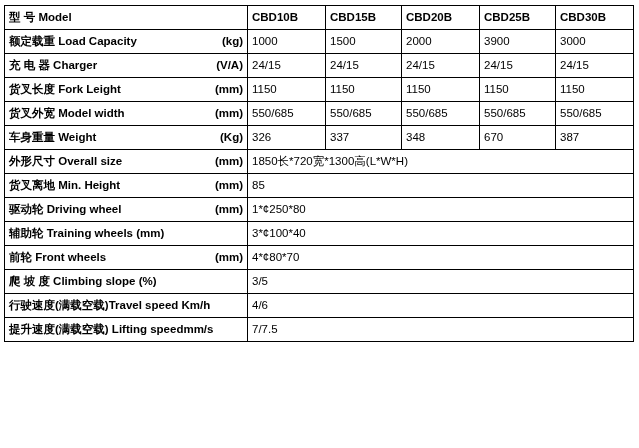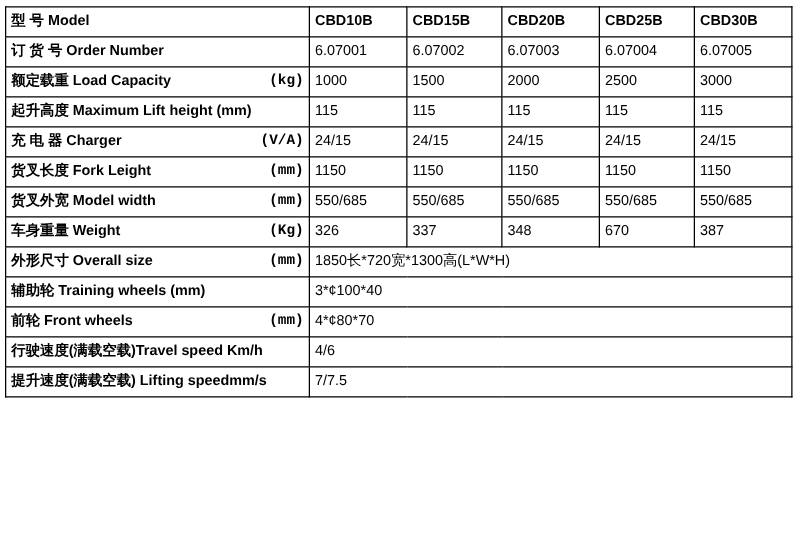--- a/index.html
+++ b/index.html
@@ -41,21 +41,20 @@
     align-items: flex-start;
     width: 100%;
   }
   .lbl-main {
     white-space: nowrap;
   }
   .lbl-unit {
     margin-left: auto;
     padding-left: 8px;
     white-space: nowrap;
-    font-family: Liberation Mono, monospace;
   }
   td.val {
     font-size: 11.5px;
     font-weight: normal;
   }
   td.val-bold {
     font-size: 11.5px;
     font-weight: bold;
   }
   col.c0 { width: 243px; }
@@ -87,61 +86,35 @@
             <span class="lbl-unit"></span>
           </div>
         </td>
         <td class="val-bold">CBD10B</td>
         <td class="val-bold">CBD15B</td>
         <td class="val-bold">CBD20B</td>
         <td class="val-bold">CBD25B</td>
         <td class="val-bold">CBD30B</td>
       </tr>
 
-      <tr>
-        <td class="label">
-          <div class="lbl-row">
-            <span class="lbl-main">订 货 号 Order Number</span>
-            <span class="lbl-unit"></span>
-          </div>
-        </td>
-        <td class="val">6.07001</td>
-        <td class="val">6.07002</td>
-        <td class="val">6.07003</td>
-        <td class="val">6.07004</td>
-        <td class="val">6.07005</td>
-      </tr>
 
       <tr>
         <td class="label">
           <div class="lbl-row">
             <span class="lbl-main">额定载重 Load Capacity</span>
             <span class="lbl-unit">(kg)</span>
           </div>
         </td>
         <td class="val">1000</td>
         <td class="val">1500</td>
         <td class="val">2000</td>
-        <td class="val">2500</td>
+        <td class="val">3900</td>
         <td class="val">3000</td>
       </tr>
 
-      <tr>
-        <td class="label">
-          <div class="lbl-row">
-            <span class="lbl-main">起升高度 Maximum Lift height (mm)</span>
-            <span class="lbl-unit"></span>
-          </div>
-        </td>
-        <td class="val">115</td>
-        <td class="val">115</td>
-        <td class="val">115</td>
-        <td class="val">115</td>
-        <td class="val">115</td>
-      </tr>
 
 
       <tr>
         <td class="label">
           <div class="lbl-row">
             <span class="lbl-main">充 电 器 Charger</span>
             <span class="lbl-unit">(V/A)</span>
           </div>
         </td>
         <td class="val">24/15</td>
@@ -197,21 +170,39 @@
       <tr>
         <td class="label">
           <div class="lbl-row">
             <span class="lbl-main">外形尺寸 Overall size</span>
             <span class="lbl-unit">(mm)</span>
           </div>
         </td>
         <td class="val" colspan="5">1850长*720宽*1300高(L*W*H)</td>
       </tr>
 
-
+      <tr>
+        <td class="label">
+          <div class="lbl-row">
+            <span class="lbl-main">货叉离地 Min. Height</span>
+            <span class="lbl-unit">(mm)</span>
+          </div>
+        </td>
+        <td class="val" colspan="5">85</td>
+      </tr>
+
+      <tr>
+        <td class="label">
+          <div class="lbl-row">
+            <span class="lbl-main">驱动轮  Driving wheel</span>
+            <span class="lbl-unit">(mm)</span>
+          </div>
+        </td>
+        <td class="val" colspan="5">1*¢250*80</td>
+      </tr>
 
       <tr>
         <td class="label">
           <div class="lbl-row">
             <span class="lbl-main">辅助轮 Training wheels (mm)</span>
             <span class="lbl-unit"></span>
           </div>
         </td>
         <td class="val" colspan="5">3*¢100*40</td>
       </tr>
@@ -219,20 +210,29 @@
       <tr>
         <td class="label">
           <div class="lbl-row">
             <span class="lbl-main">前轮 Front wheels</span>
             <span class="lbl-unit">(mm)</span>
           </div>
         </td>
         <td class="val" colspan="5">4*¢80*70</td>
       </tr>
 
+      <tr>
+        <td class="label">
+          <div class="lbl-row">
+            <span class="lbl-main">爬 坡 度 Climbing slope (%)</span>
+            <span class="lbl-unit"></span>
+          </div>
+        </td>
+        <td class="val" colspan="5">3/5</td>
+      </tr>
 
 
       <tr>
         <td class="label">
           <div class="lbl-row">
             <span class="lbl-main">行驶速度(满载空载)Travel speed  Km/h</span>
             <span class="lbl-unit"></span>
           </div>
         </td>
         <td class="val" colspan="5">4/6</td>

